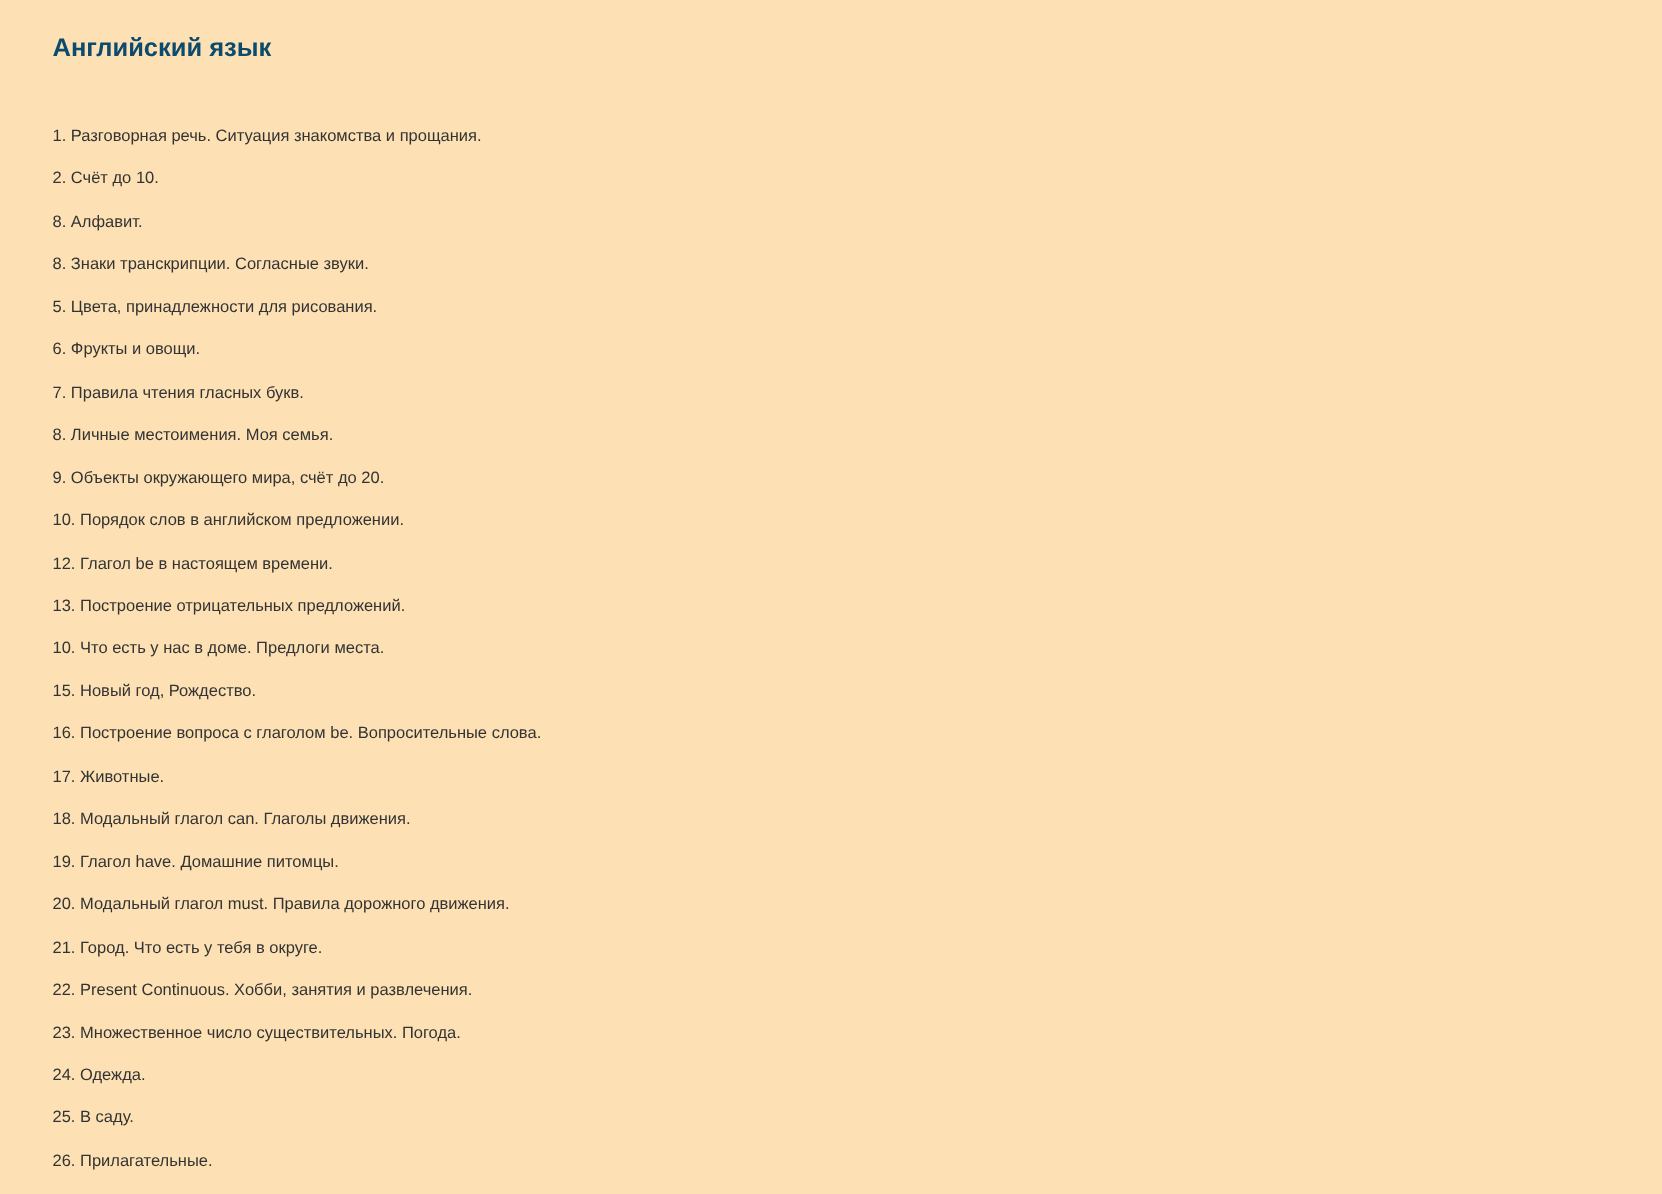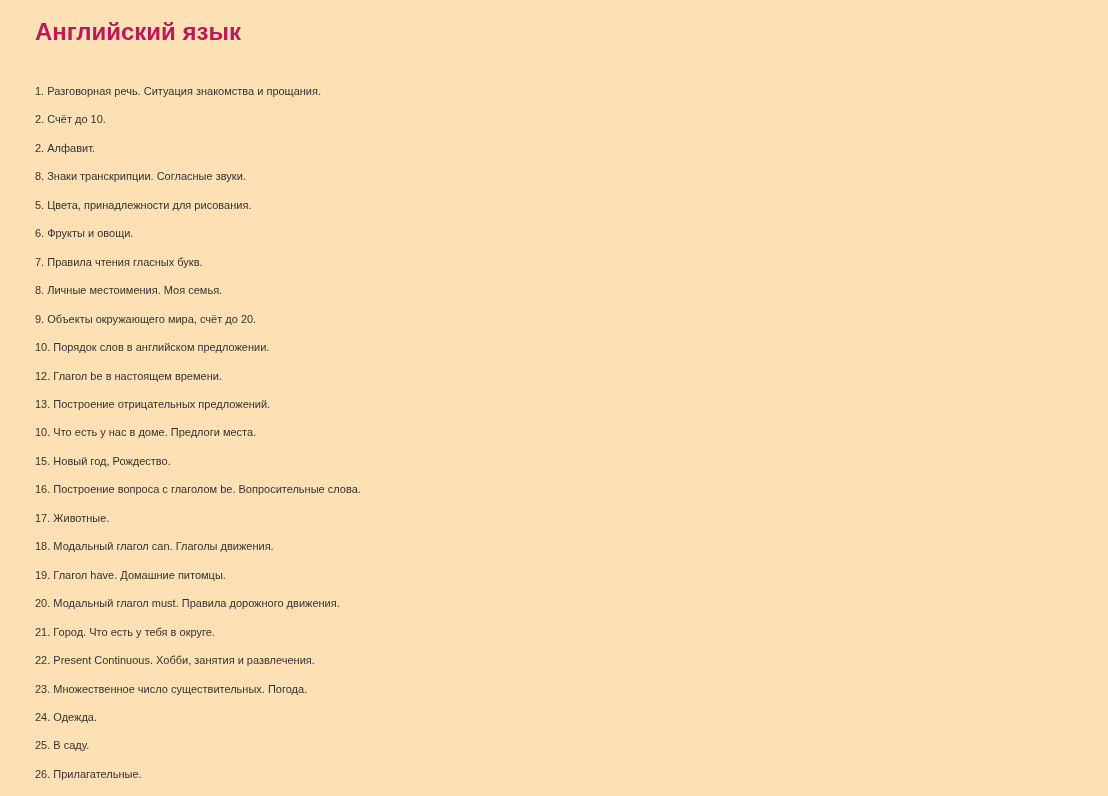--- a/index.html
+++ b/index.html
@@ -12,23 +12,23 @@
     overflow: hidden;
     background: #FDE1B4;
     font-family: "Liberation Sans", "DejaVu Sans", sans-serif;
     color: #333333;
   }
   .page {
     padding: 20px 35px 0 35px;
     box-sizing: border-box;
   }
   .page-title {
-    font-size: 24px;
+    font-size: 17px;
     font-weight: 700;
-    color: #be185d;
+    color: #0c4a6e;
     margin: 0 0 33px 0;
     line-height: 24px;
   }
   .topic-list {
     margin: 0;
     padding: 0;
     list-style: none;
   }
   .topic-item {
     font-size: 11px;
@@ -39,21 +39,21 @@
   }
 </style>
 </head>
 <body>
 
 <div class="page">
   <h1 class="page-title">Английский язык</h1>
   <ol class="topic-list" id="topic-list">
       <li class="topic-item">1. Разговорная речь. Ситуация знакомства и прощания.</li>
       <li class="topic-item">2. Счёт до 10.</li>
-      <li class="topic-item">2. Алфавит.</li>
+      <li class="topic-item">8. Алфавит.</li>
       <li class="topic-item">8. Знаки транскрипции. Согласные звуки.</li>
       <li class="topic-item">5. Цвета, принадлежности для рисования.</li>
       <li class="topic-item">6. Фрукты и овощи.</li>
       <li class="topic-item">7. Правила чтения гласных букв.</li>
       <li class="topic-item">8. Личные местоимения. Моя семья.</li>
       <li class="topic-item">9. Объекты окружающего мира, счёт до 20.</li>
       <li class="topic-item">10. Порядок слов в английском предложении.</li>
       <li class="topic-item">12. Глагол be в настоящем времени.</li>
       <li class="topic-item">13. Построение отрицательных предложений.</li>
       <li class="topic-item">10. Что есть у нас в доме. Предлоги места.</li>

